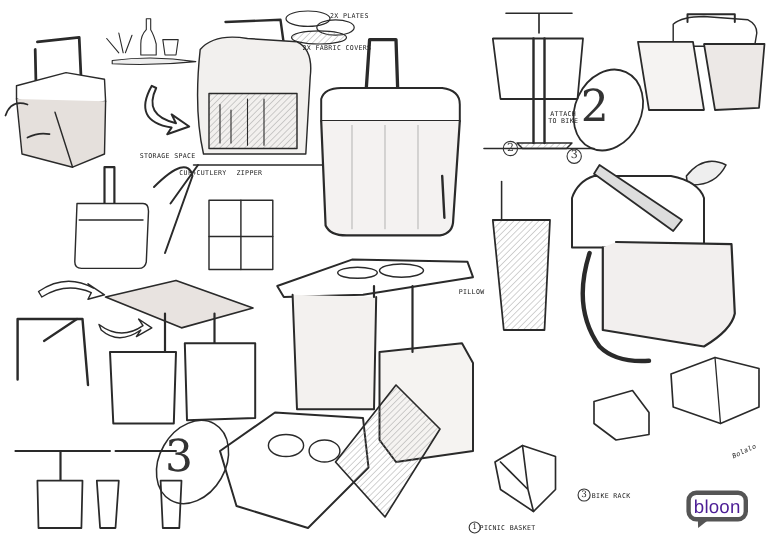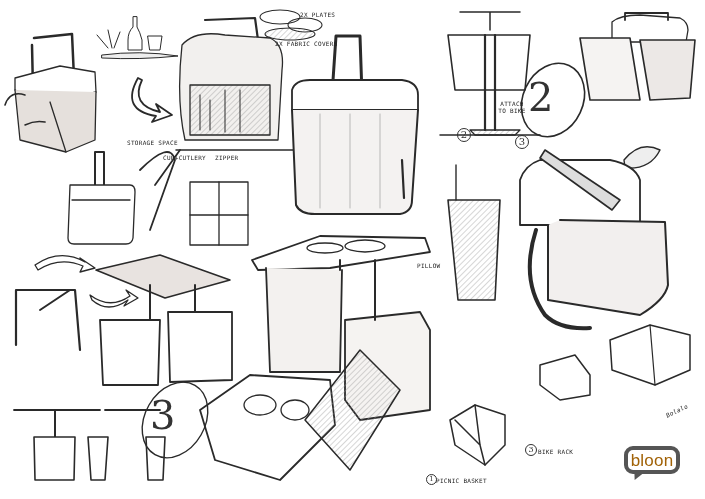--- a/index.html
+++ b/index.html
@@ -1,21 +1,21 @@
 <!DOCTYPE html>
 <html><head>
 <meta charset="utf-8">
 <style>
   html, body { margin:0; padding:0; background:#ffffff; }
   body { width:705px; height:499px; position:relative; overflow:hidden; font-family:"DejaVu Sans", sans-serif; }
   #sheet { position:absolute; left:0; top:0; width:705px; height:499px; }
   .lbl { position:absolute; font-family:"DejaVu Sans Mono", monospace; font-size:6px; color:#222; letter-spacing:0.3px; white-space:nowrap; text-transform:uppercase; }
   .num { position:absolute; font-family:"DejaVu Serif", serif; color:#333; }
   .logo { position:absolute; left:624px; top:446px; width:56px; height:28px; border:4px solid #555; border-radius:9px; background:#fff; box-sizing:border-box; display:flex; align-items:center; justify-content:center; }
-  .logo-text { font-family:"Liberation Sans", sans-serif; font-size:17px; color:#a16207; line-height:1; letter-spacing:0.2px; }
+  .logo-text { font-family:"Liberation Sans", sans-serif; font-size:17px; color:#4c1d95; line-height:1; letter-spacing:0.2px; }
   .logo-tail { position:absolute; left:632px; top:470px; width:0; height:0; border-left:5px solid transparent; border-right:8px solid transparent; border-top:10px solid #555; transform:skewX(-25deg); }
 </style>
 </head>
 <body>
 
 <div id="sheet">
 <svg width="705" height="499" viewBox="0 0 705 499" xmlns="http://www.w3.org/2000/svg">
   <defs>
     <pattern id="hatch" width="4" height="4" patternUnits="userSpaceOnUse" patternTransform="rotate(45)">
       <line x1="0" y1="0" x2="0" y2="4" stroke="#999" stroke-width="0.8"></line>

